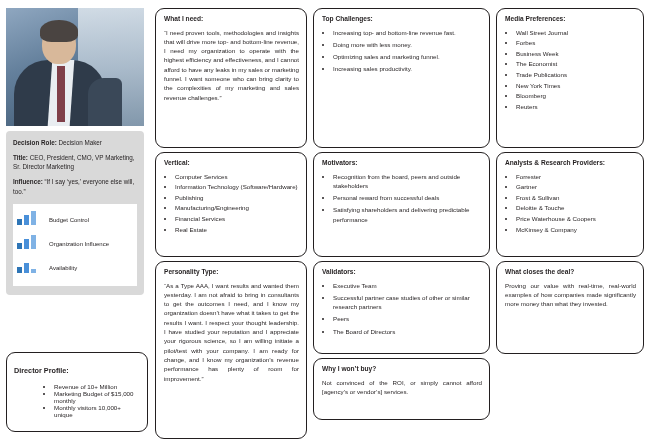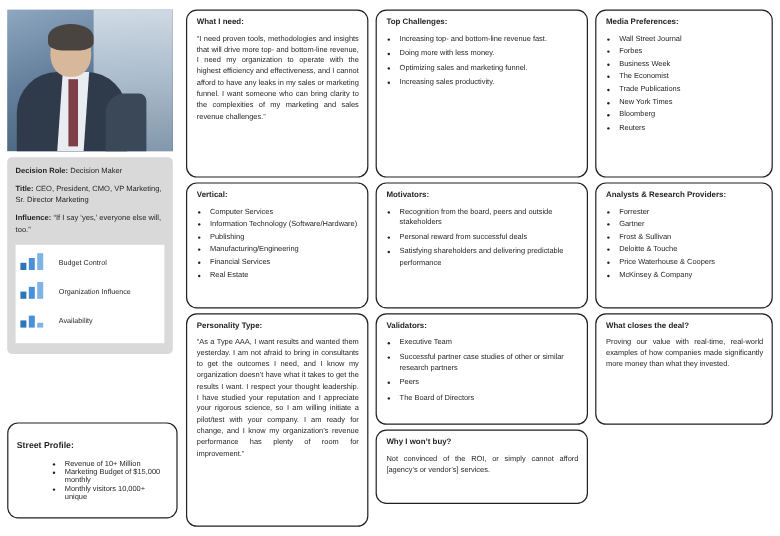--- a/index.html
+++ b/index.html
@@ -249,21 +249,21 @@
             <div class="bar b2" style="height:10px"></div>
             <div class="bar b3" style="height:4px"></div>
           </div>
           <div class="bar-label">Availability</div>
         </div>
       </div>
     </div>
   </div>
 
   <div class="profile-box">
-    <h3>Street Profile:</h3>
+    <h3>Director Profile:</h3>
     <ul>
       <li>Revenue of 10+ Million</li>
       <li>Marketing Budget of $15,000 monthly</li>
       <li>Monthly visitors 10,000+ unique</li>
     </ul>
   </div>
 
   <div class="card" id="card-need">
     <h3>What I need:</h3>
     <p>“I need proven tools, methodologies and insights that will drive more top- and bottom-line revenue, I need my organization to operate with the highest efficiency and effectiveness, and I cannot afford to have any leaks in my sales or marketing funnel. I want someone who can bring clarity to the complexities of my marketing and sales revenue challenges.”</p>

